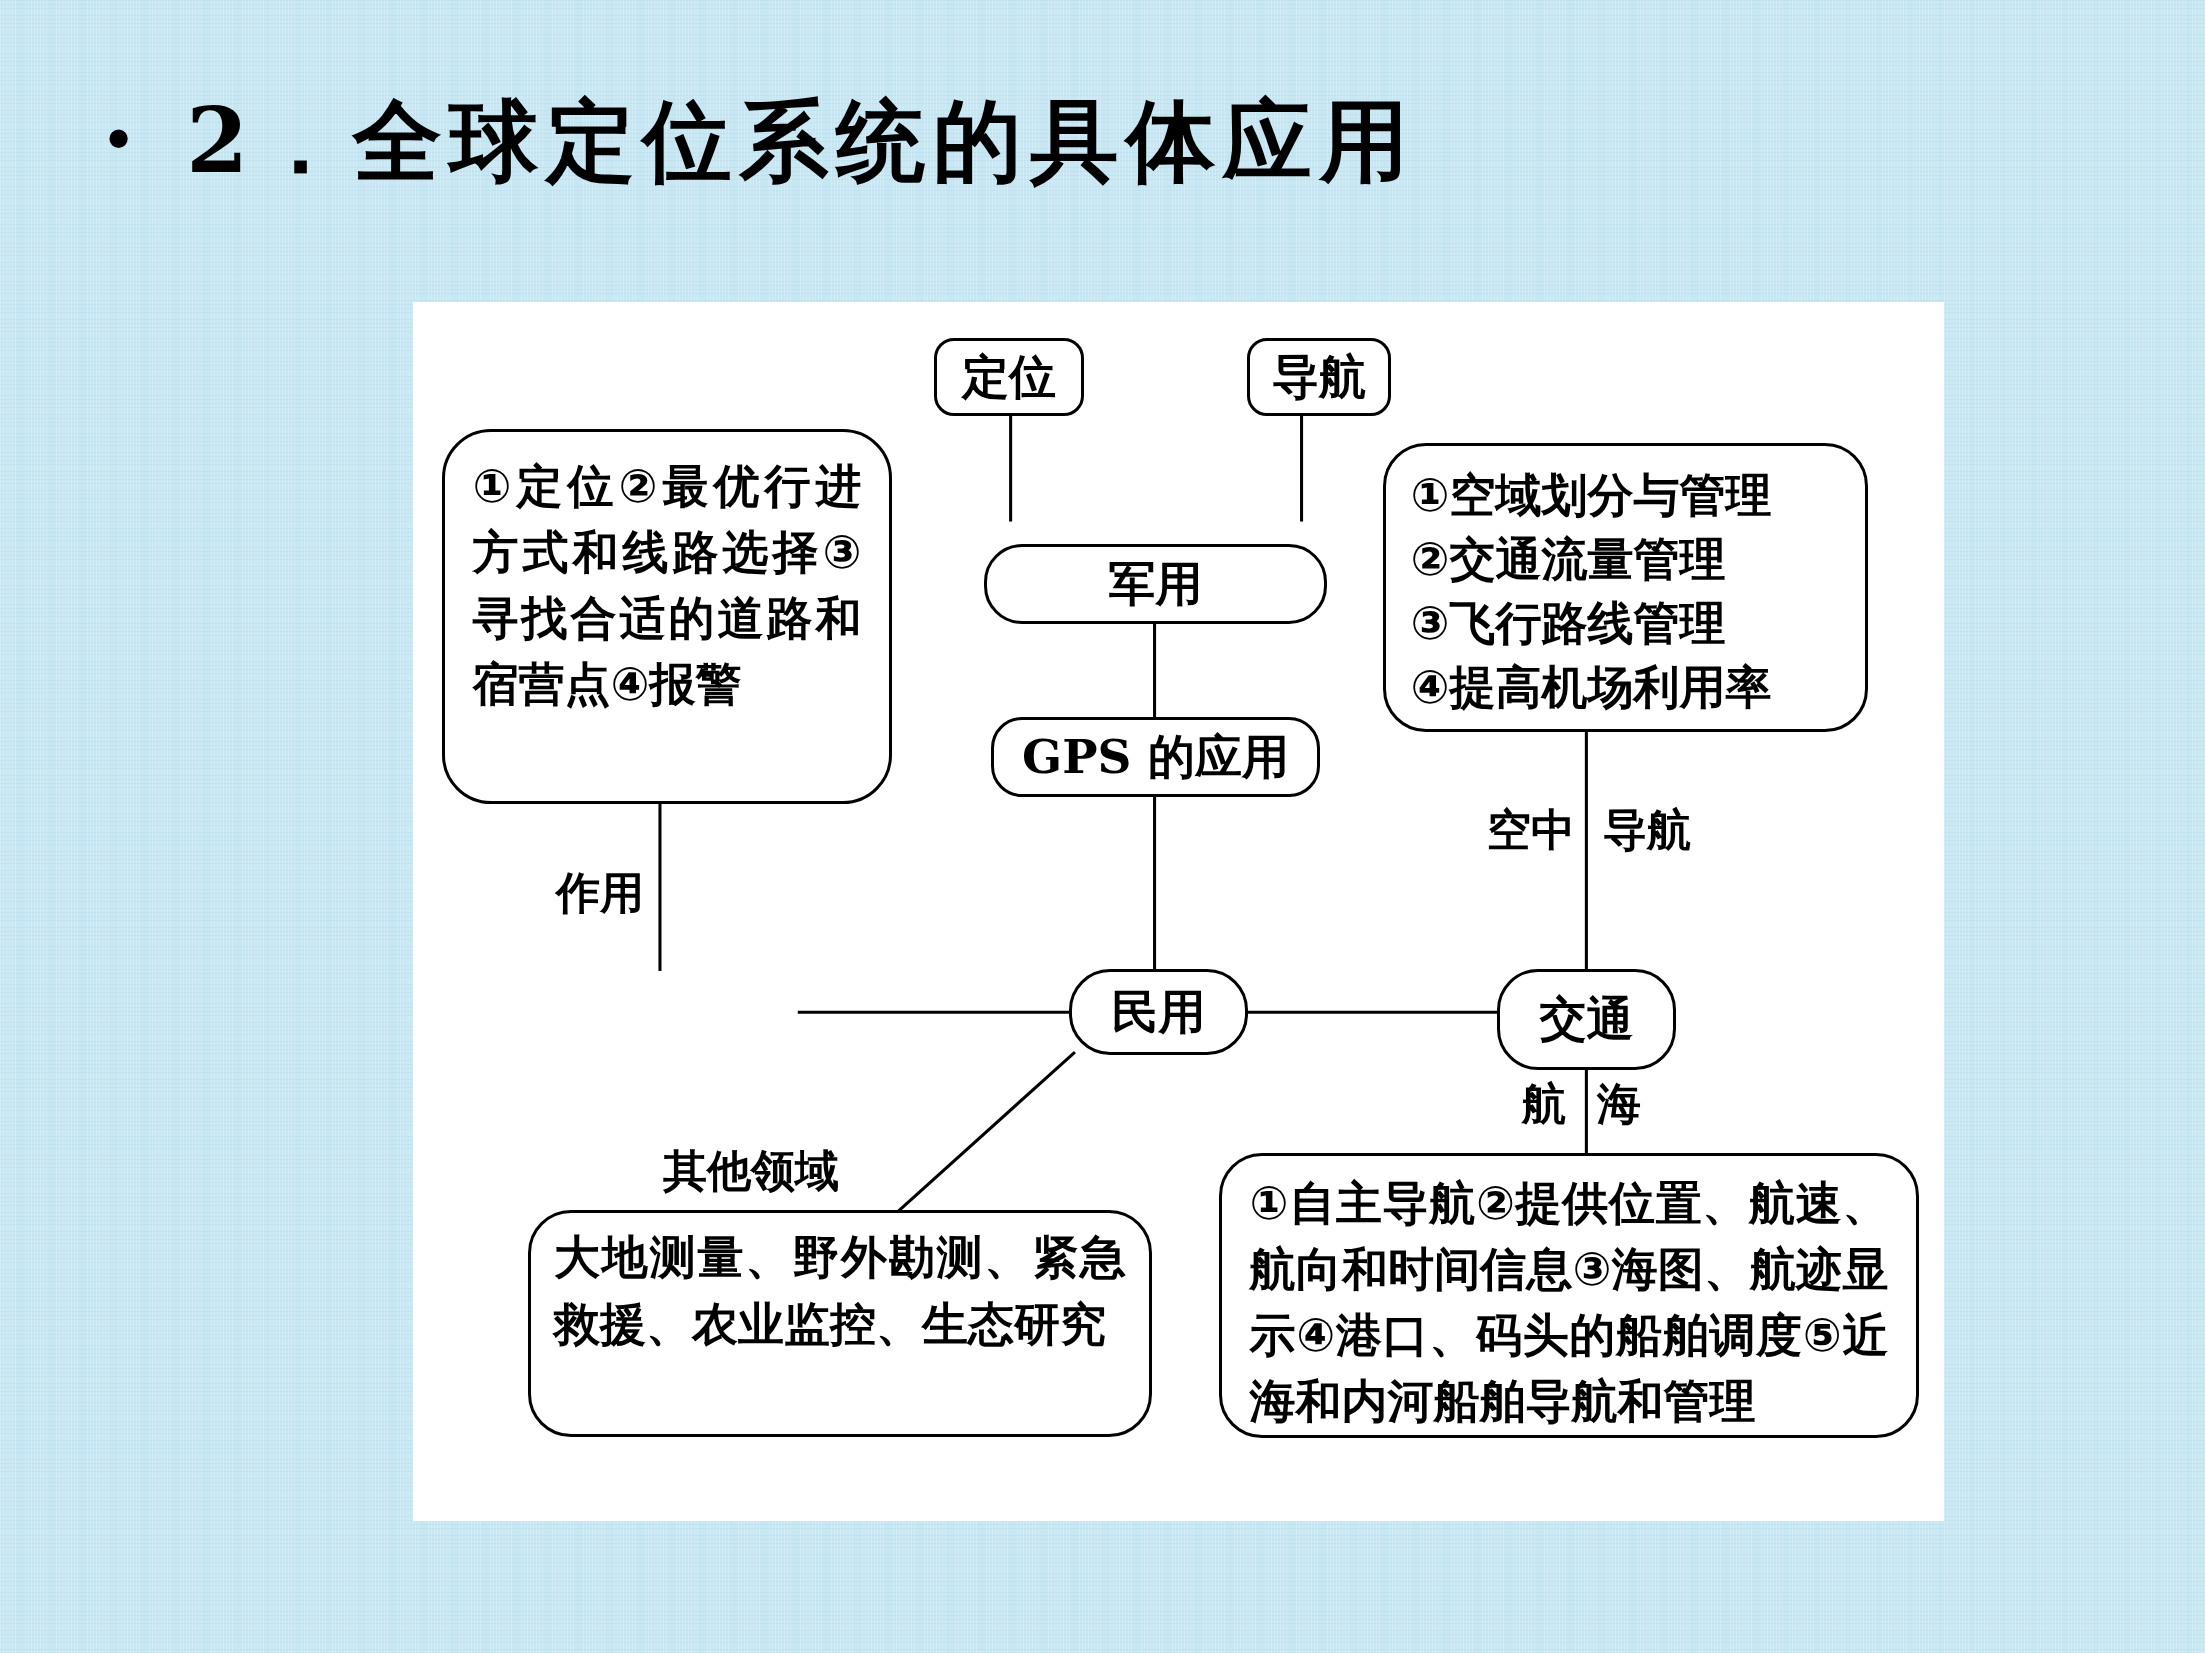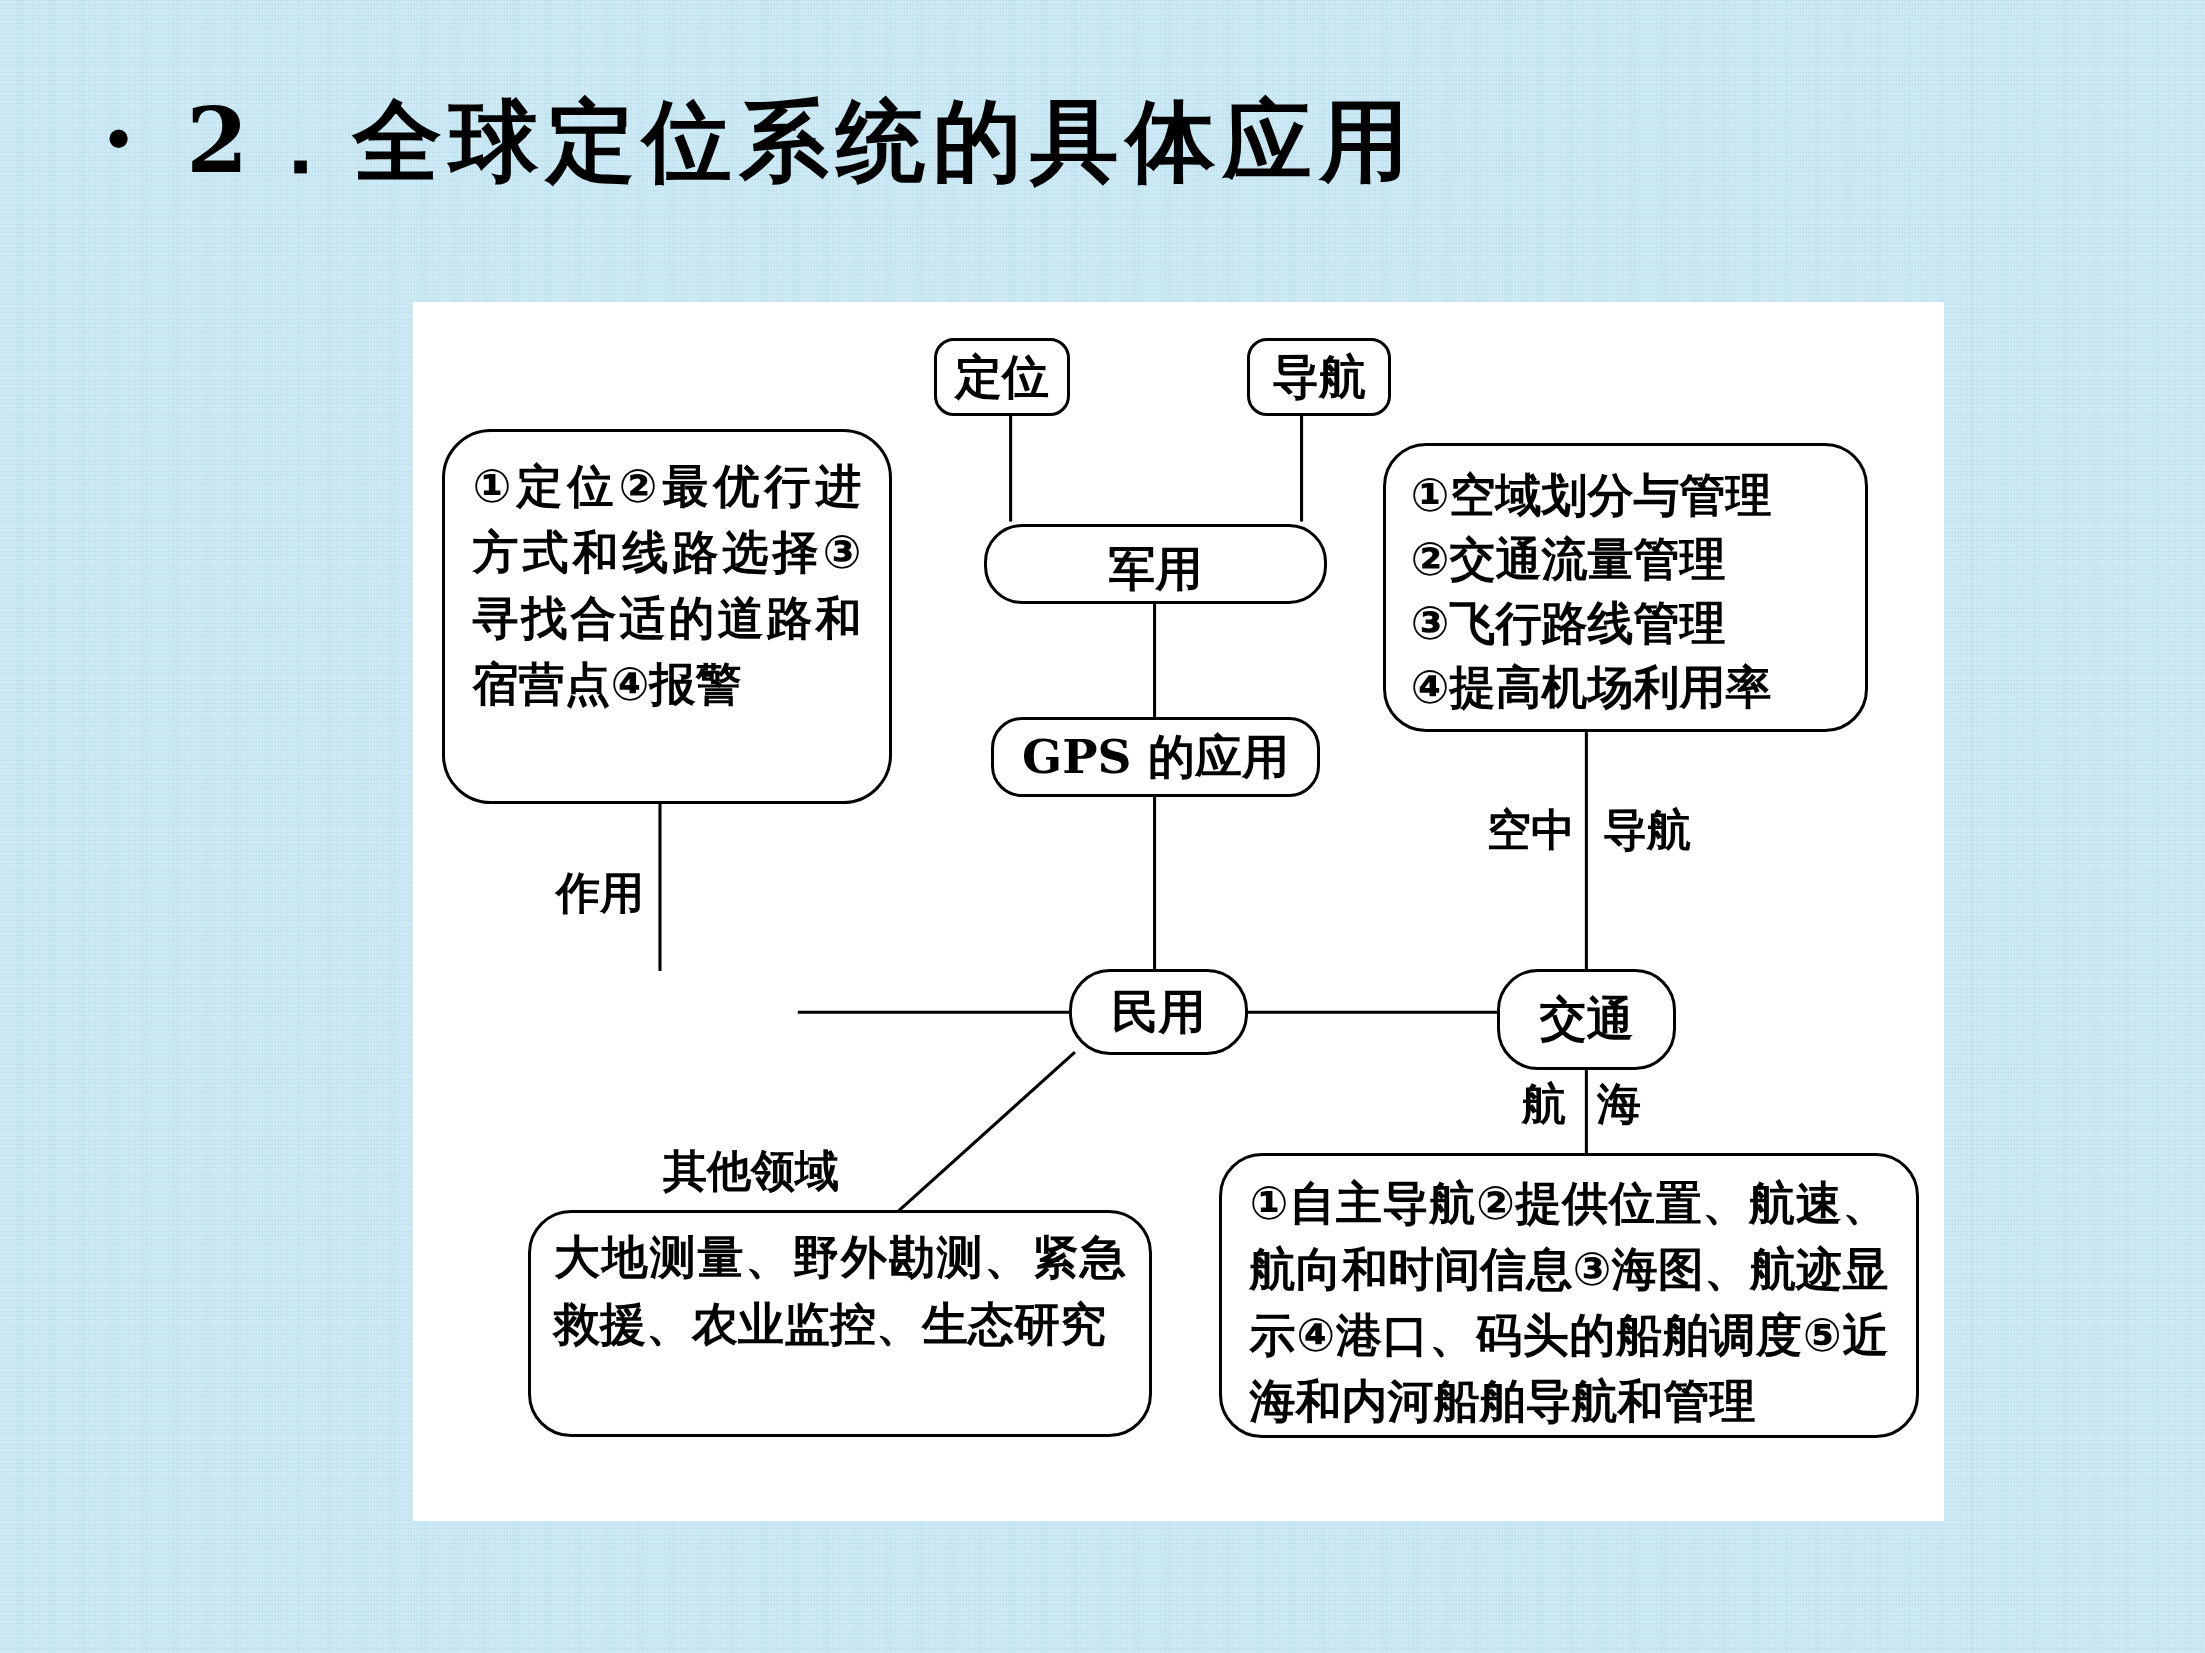--- a/index.html
+++ b/index.html
@@ -36,23 +36,23 @@
     background:#fff;border:3.1px solid #000;
     display:flex;align-items:center;justify-content:center;
     font-weight:700;font-size:47px;color:#000;
     white-space:nowrap;
   }
   .node.block{
     display:block;white-space:normal;text-align:justify;
     font-size:46px;
   }
   
-  #n-positioning{left:934px;top:338px;width:136px;height:78px;border-radius:20px;}
+  #n-positioning{left:934px;top:338px;width:150px;height:78px;border-radius:20px;}
   #n-navigation {left:1247px;top:338px;width:144px;height:78px;border-radius:20px;}
-  #n-military   {left:984px;top:524px;width:343px;height:80px;border-radius:38px;align-items:flex-end;}
+  #n-military   {left:984px;top:544px;width:343px;height:80px;border-radius:38px;}
   #n-gps        {left:991px;top:717px;width:329px;height:80px;border-radius:31px;}
   #n-tourism    {left:506px; top:969px;width:293px;height:86px;border-radius:41px;}
   #n-civil      {left:1069px;top:969px;width:179px;height:86px;border-radius:41px;}
   #n-transport  {left:1497px;top:969px;width:179px;height:101px;border-radius:41px;}
   
   #n-tourism-detail{left:442px;top:429px;width:450px;height:375px;border-radius:49px;
     padding:21.4px 27.6px;line-height:66px;}
   #n-air-detail{left:1383px;top:443px;width:485px;height:289px;border-radius:43px;
     padding:17px 24.5px;line-height:64px;text-align:left;}
   #n-other-fields{left:528px;top:1210px;width:624px;height:227px;border-radius:43px;

